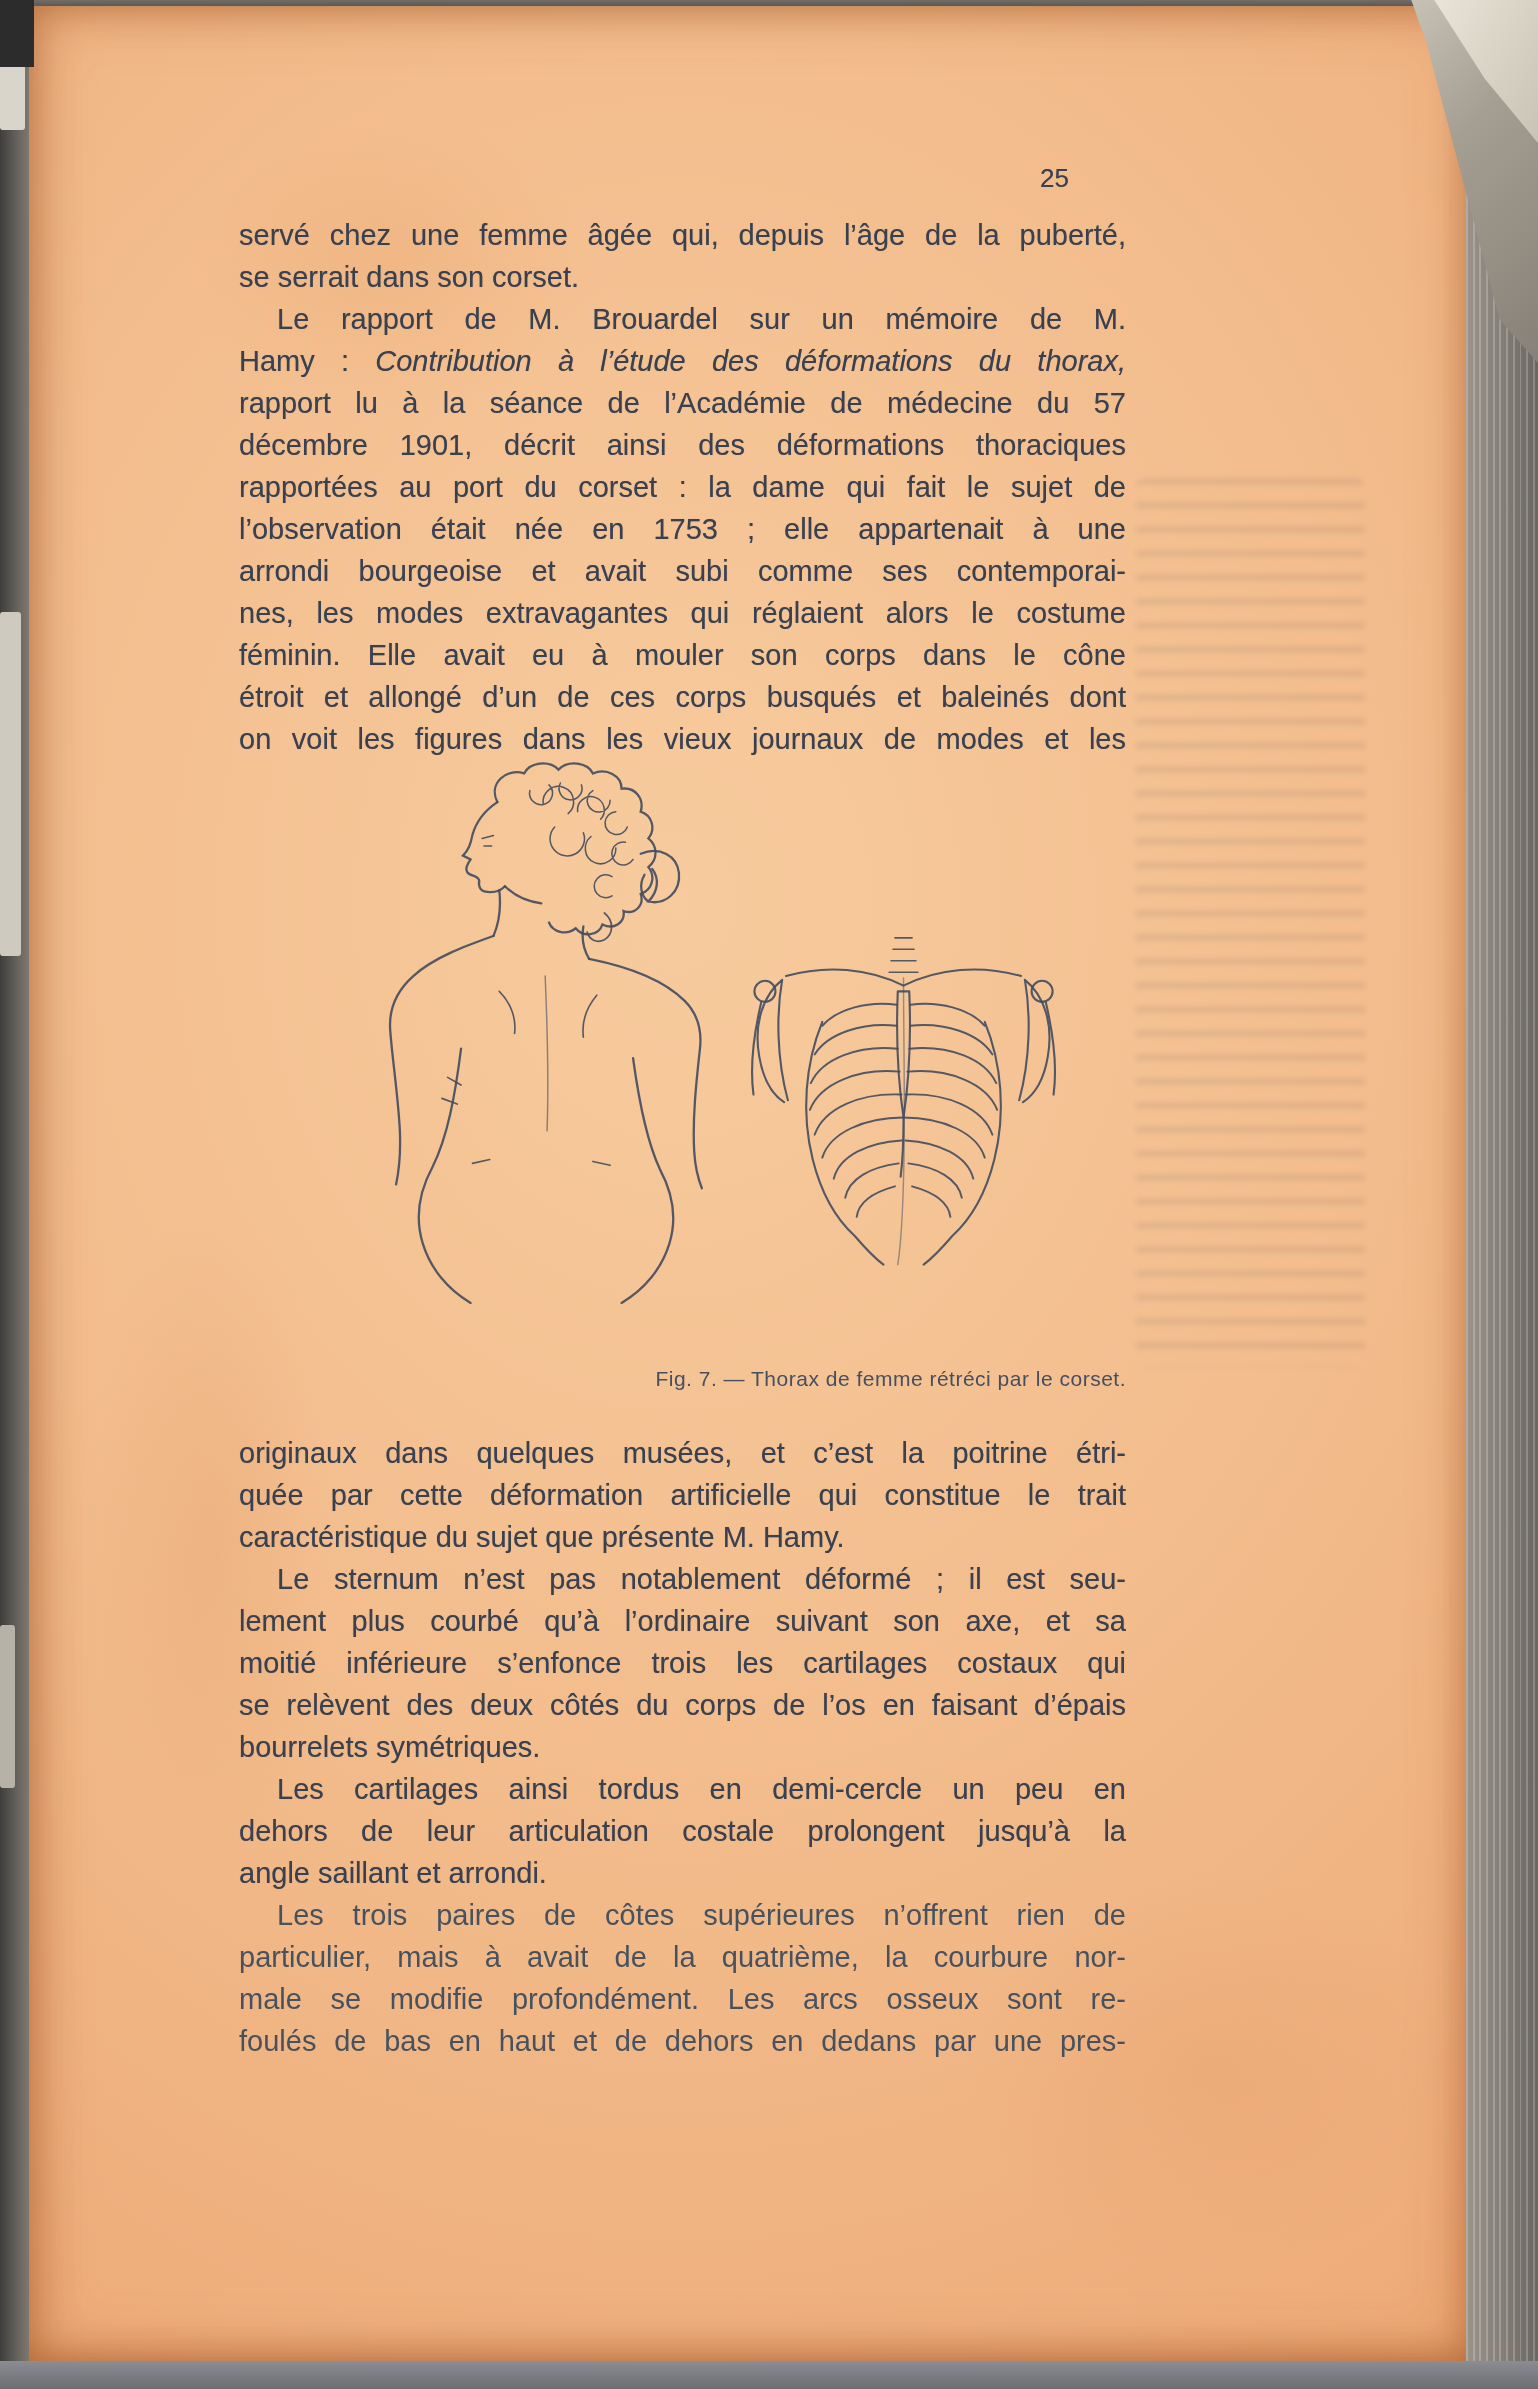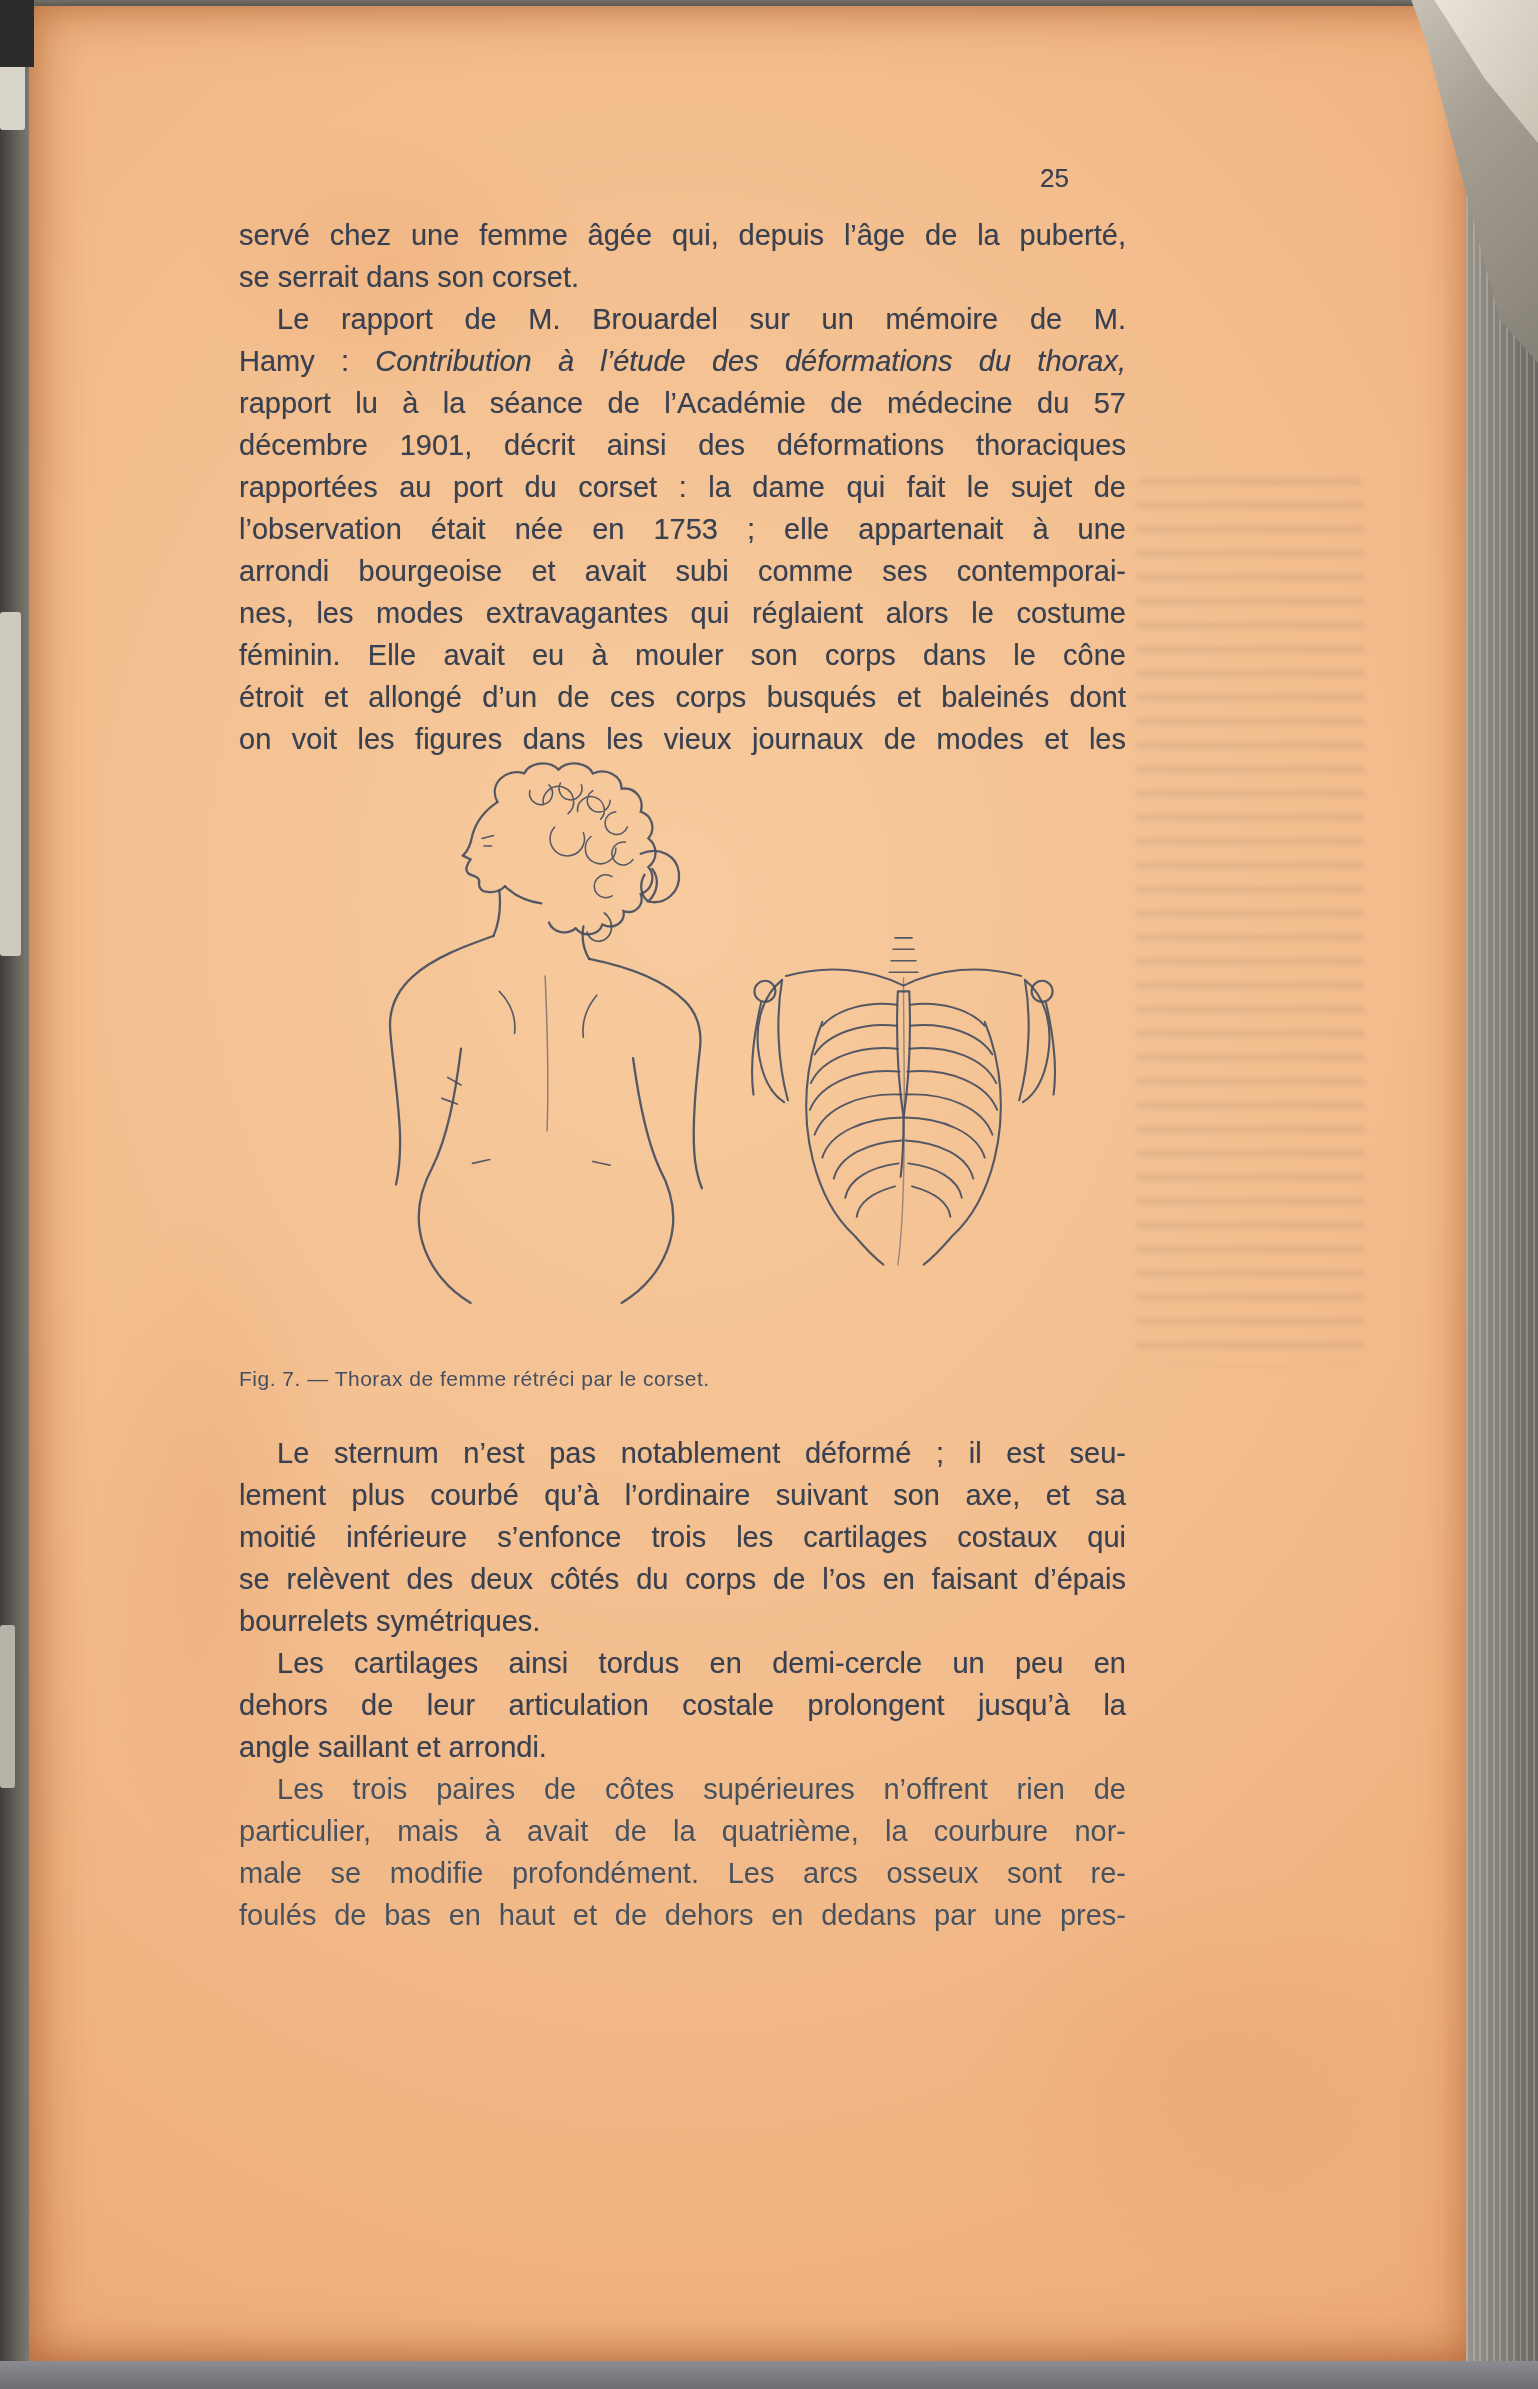--- a/index.html
+++ b/index.html
@@ -57,21 +57,21 @@
     text-shadow:0 0 0.6px rgba(58,65,82,.6);}
   .text-block{position:absolute;left:239px;width:887px;color:#39404f;font-size:29px;
     line-height:42px;text-shadow:0 0 0.7px rgba(58,65,82,.45);}
   #text-block-1{top:214px;}
   #text-block-2{top:1432px;}
   .line{text-align:justify;text-align-last:justify;text-justify:inter-word;}
   .line.last{text-align-last:left;}
   .line.indent{text-indent:38px;}
   .line em{font-style:italic;}
   #text-block-2 .para:last-child{color:#47525e;text-shadow:none;}
-  .figure-caption{position:absolute;left:239px;top:1367px;width:887px;text-align:left;
+  .figure-caption{position:absolute;left:239px;top:1367px;width:887px;text-align:right;
     font-size:21px;color:#454f61;letter-spacing:0.5px;}
   .figure{position:absolute;left:354px;top:760px;width:755px;height:585px;}
   .figure svg{width:100%;height:100%;}
 </style>
 </head>
 <body>
 
 <div class="scan">
 
   <div class="page">
@@ -140,20 +140,25 @@
         <path stroke-width="2" d="M592 198 C622 194 654 202 670 220 M592 220 C628 216 664 228 678 250 M591 244 C632 240 670 254 682 280 M589 268 C632 264 672 280 683 308 M587 292 C630 290 668 306 678 334 M585 316 C626 316 662 332 670 358 M587 340 C622 342 652 356 658 380 M590 364 C620 368 642 380 646 400 M594 388 C616 394 632 404 634 420"></path>
         <path d="M670 216 C688 260 692 312 680 360 C672 392 658 420 636 440 M636 440 C624 454 614 464 606 470"></path>
       </g>
     </svg>
   </div>
 
   <div class="figure-caption">Fig. 7. — Thorax de femme rétréci par le corset.</div>
 
   <div class="text-block" id="text-block-2">
       <div class="para">
+        <div class="line"><span>originaux dans quelques musées, et c’est la poitrine étri-</span></div>
+        <div class="line"><span>quée par cette déformation artificielle qui constitue le trait</span></div>
+        <div class="line last"><span>caractéristique du sujet que présente M. Hamy.</span></div>
+      </div>
+      <div class="para">
         <div class="line indent"><span>Le sternum n’est pas notablement déformé ; il est seu-</span></div>
         <div class="line"><span>lement plus courbé qu’à l’ordinaire suivant son axe, et sa</span></div>
         <div class="line"><span>moitié inférieure s’enfonce trois les cartilages costaux qui</span></div>
         <div class="line"><span>se relèvent des deux côtés du corps de l’os en faisant d’épais</span></div>
         <div class="line last"><span>bourrelets symétriques.</span></div>
       </div>
       <div class="para">
         <div class="line indent"><span>Les cartilages ainsi tordus en demi-cercle un peu en</span></div>
         <div class="line"><span>dehors de leur articulation costale prolongent jusqu’à la</span></div>
         <div class="line last"><span>angle saillant et arrondi.</span></div>

